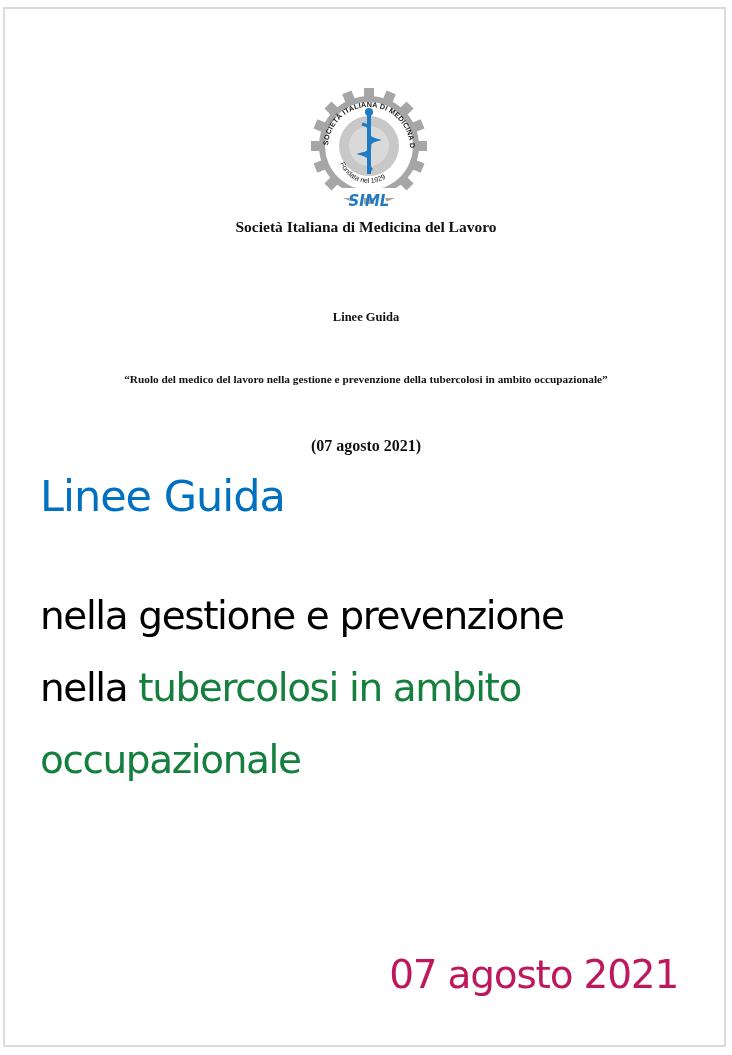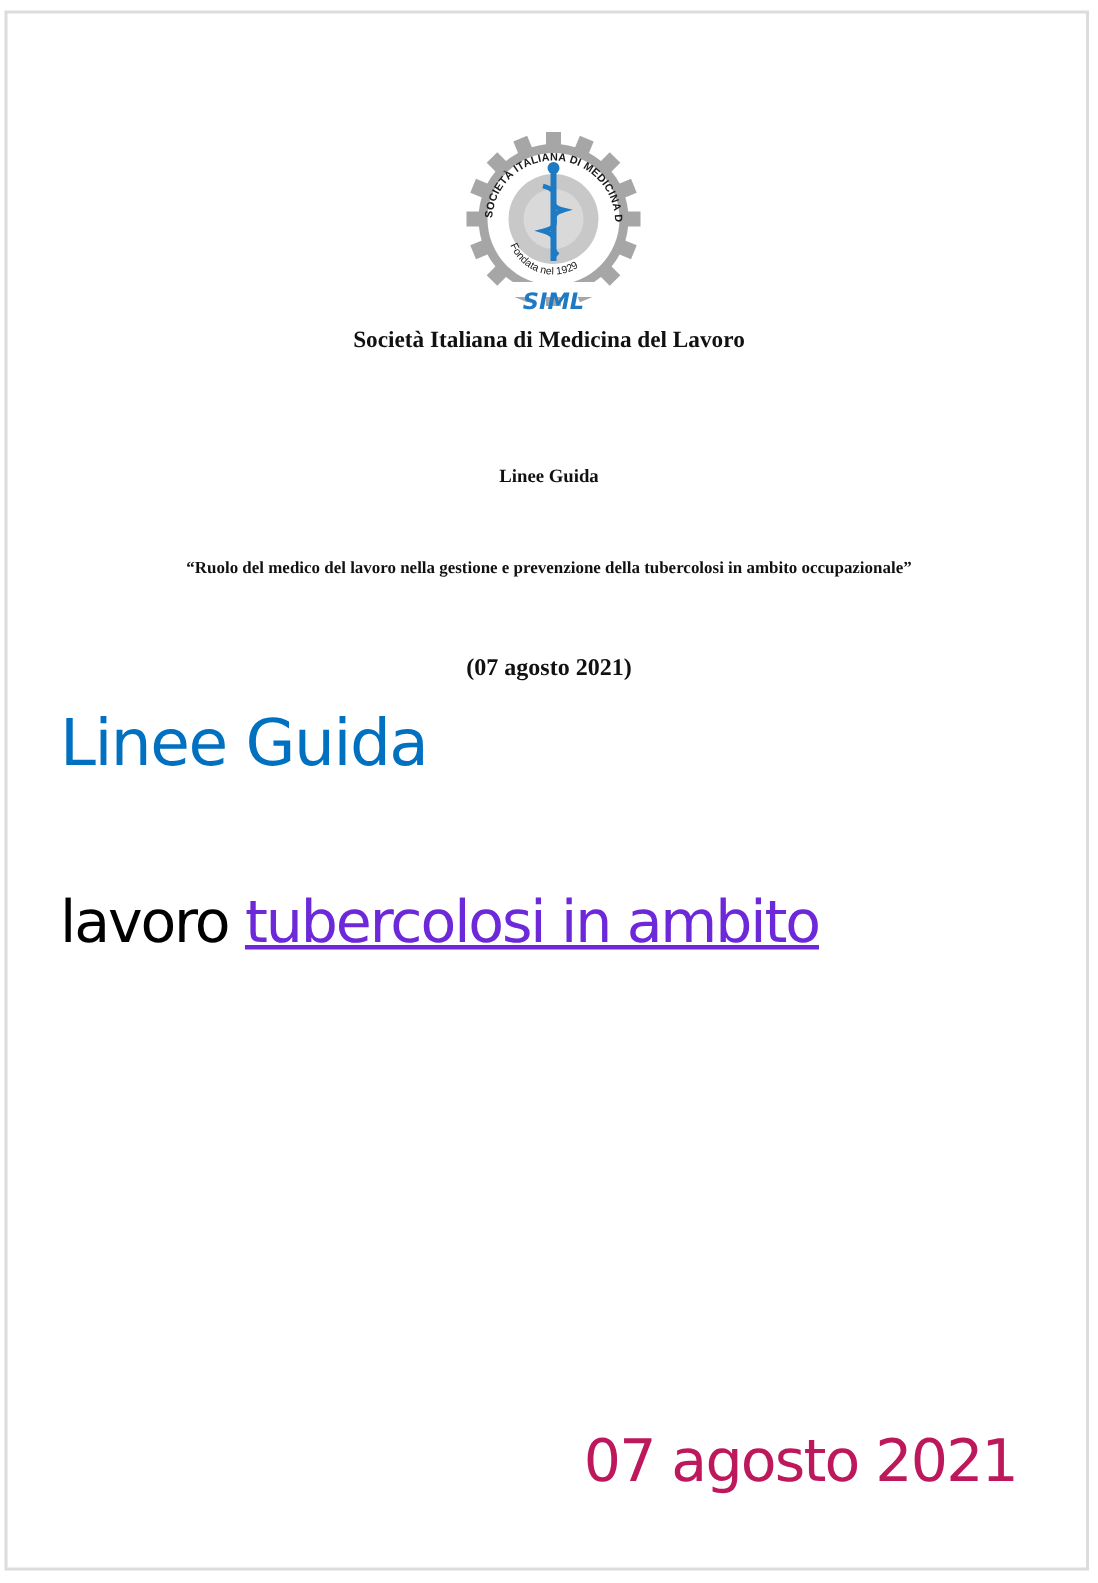--- a/index.html
+++ b/index.html
@@ -69,21 +69,21 @@
       left: 40px;
       top: 580px;
       width: 680px;
       font-family: "DejaVu Sans", "Liberation Sans", sans-serif;
       font-size: 39px;
       line-height: 72px;
       color: #000000;
       letter-spacing: -1.4px;
     }
     .big-subtitle .line { display: block; white-space: nowrap; }
-    .accent { color: #6d28d9; text-decoration: underline; }
+    .accent { color: #15803d; }
     .big-date {
       position: absolute;
       right: 54px;
       top: 945px;
       font-family: "DejaVu Sans", "Liberation Sans", sans-serif;
       font-size: 39px;
       color: #be185d;
       letter-spacing: -1.2px;
       line-height: 60px;
     }
@@ -146,16 +146,18 @@
 
 <div class="org-name">Società Italiana di Medicina del Lavoro</div>
 
 <div class="small-label sl-title">Linee Guida</div>
 <div class="small-label sl-subtitle">“Ruolo del medico del lavoro nella gestione e prevenzione della tubercolosi in ambito occupazionale”</div>
 <div class="small-label sl-date">(07 agosto 2021)</div>
 
 <div class="big-title">Linee Guida</div>
 
 <div class="big-subtitle">
-  <span class="line"><span>lavoro </span><span class="accent">tubercolosi in ambito</span></span>
+  <span class="line">nella gestione e prevenzione</span>
+  <span class="line"><span>nella </span><span class="accent">tubercolosi in ambito</span></span>
+  <span class="line accent">occupazionale</span>
 </div>
 
 <div class="big-date">07 agosto 2021</div>
 
 </body></html>

